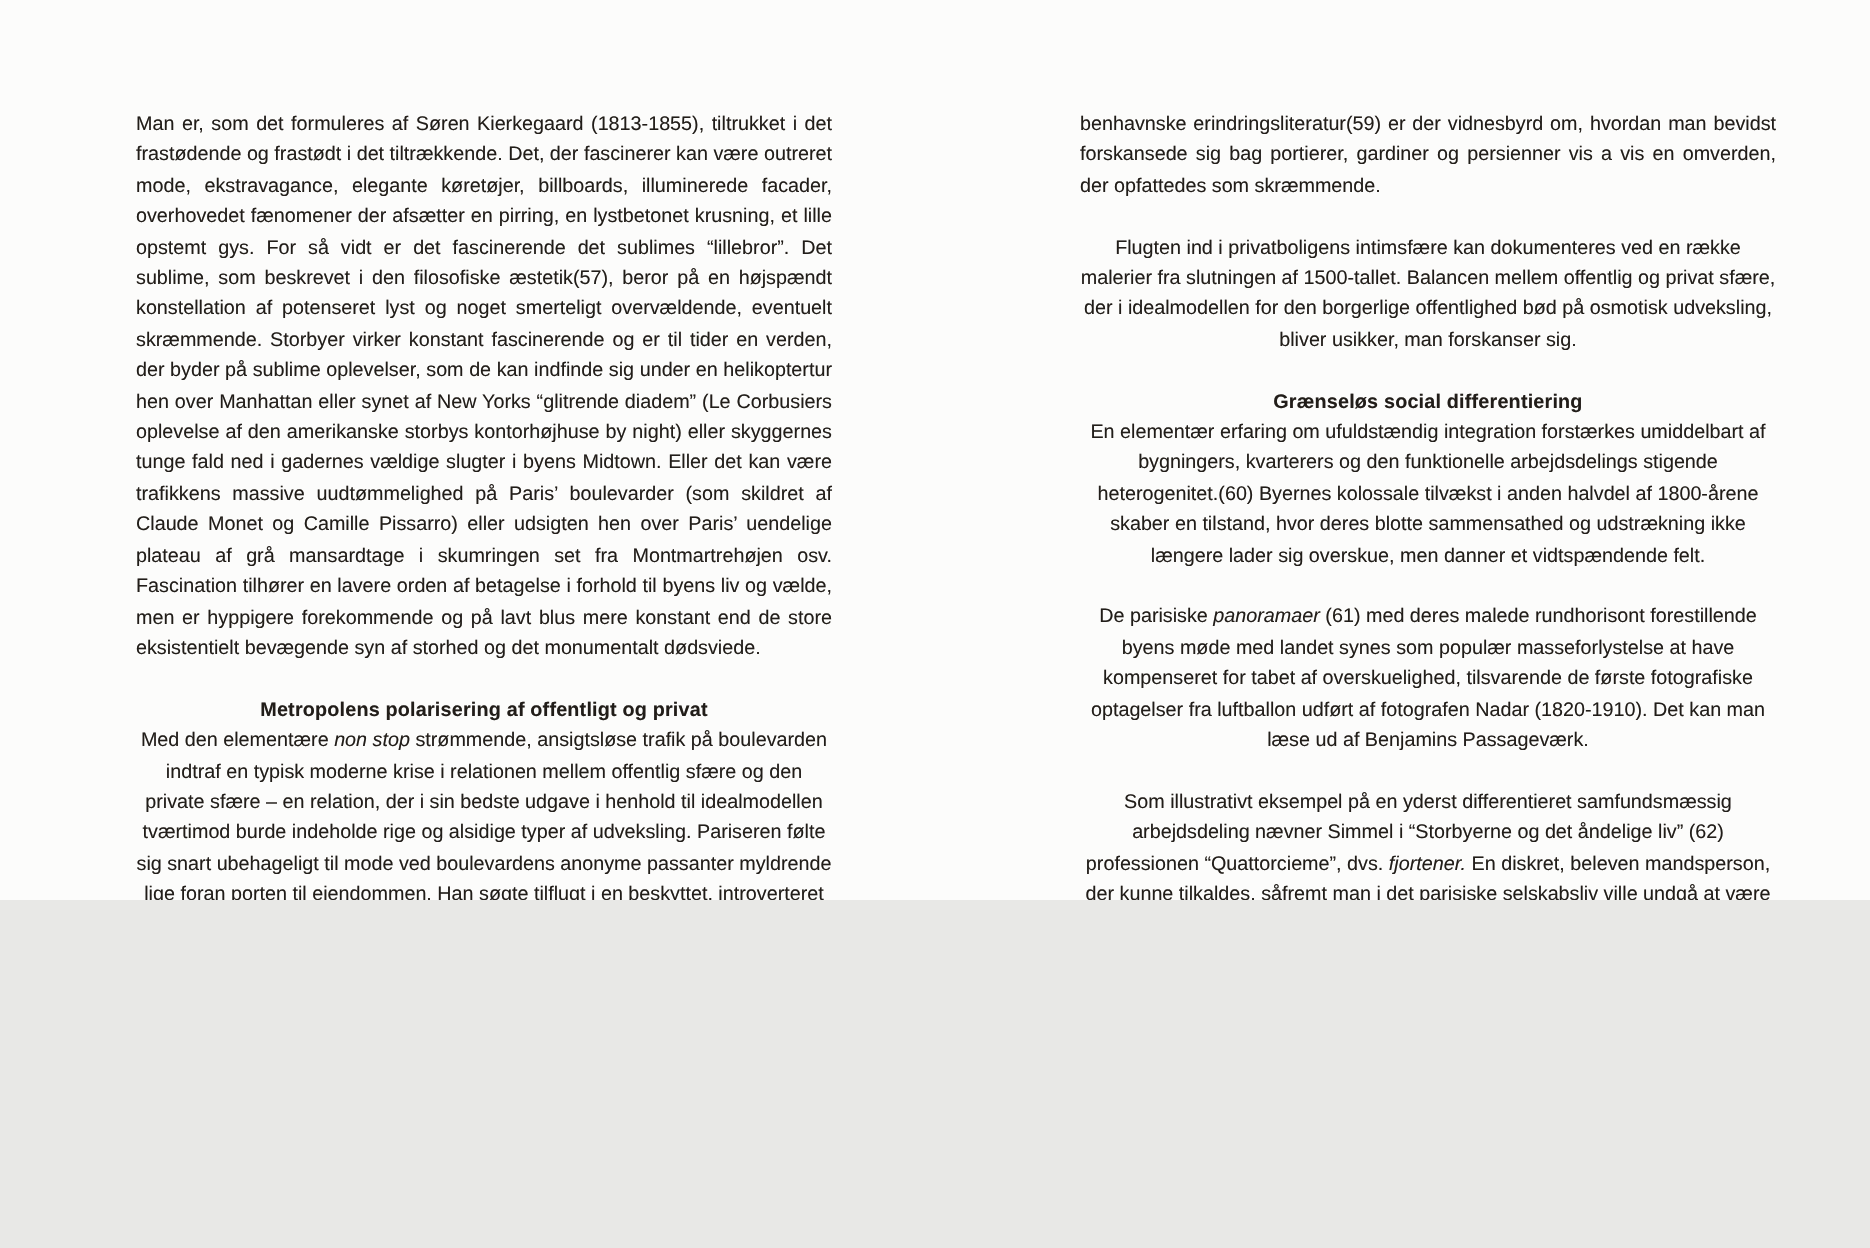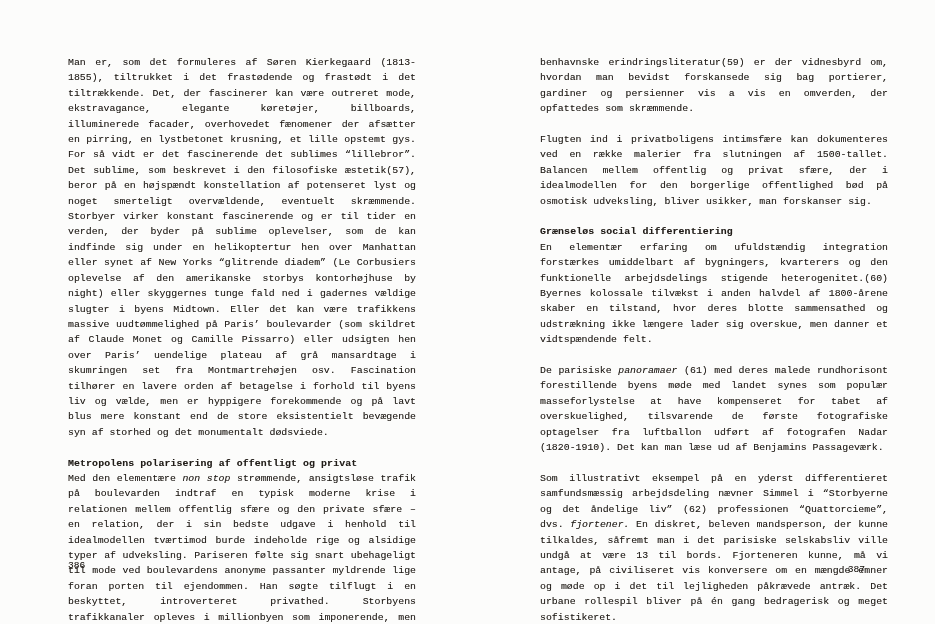--- a/index.html
+++ b/index.html
@@ -3,41 +3,41 @@
 <meta charset="utf-8">
 <style>
   html, body {
     margin: 0;
     padding: 0;
     background: #e8e8e6;
   }
   .spread {
     position: relative;
     width: 935px;
-    height: 624px;
+    height: 450px;
     margin: 0 auto;
     background: var(--background, #fcfcfb);
     overflow: hidden;
-    font-family: Liberation Mono, monospace;
+    font-family: Liberation Sans, sans-serif;
     color: var(--ink, #211d19);
     text-shadow: 0 0 0.3px rgba(40, 32, 26, 0.4);
   }
   .text-column {
     position: absolute;
     top: 55px;
     width: 348px;
     font-size: 9.9px;
     line-height: 15.4px;
     text-align: justify;
   }
   .col-left  { left: 68px; }
   .col-right { left: 540px; }
 
   .block { margin: 0; }
-  .block + .block { margin-top: 15.4px; }
+  .block + .block { margin-top: 15.4px; text-align: center; }
   .heading {
     font-weight: 700;
     text-align: left;
     letter-spacing: 0.1px;
   }
   .heading + .paragraph { margin-top: 0; }
   .italic { font-style: italic; }
 
   .page-number {
     position: absolute;

